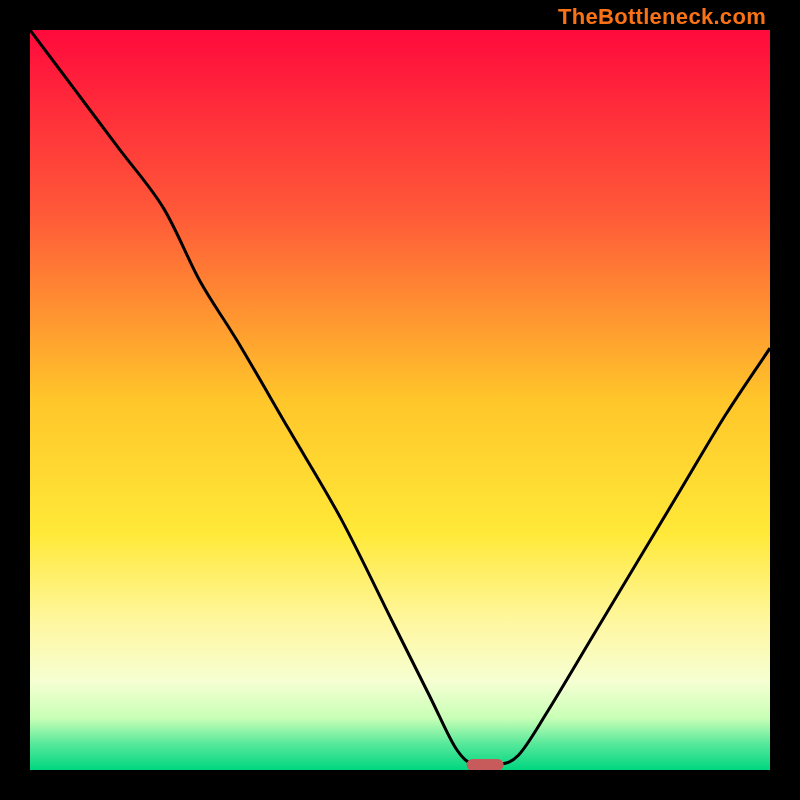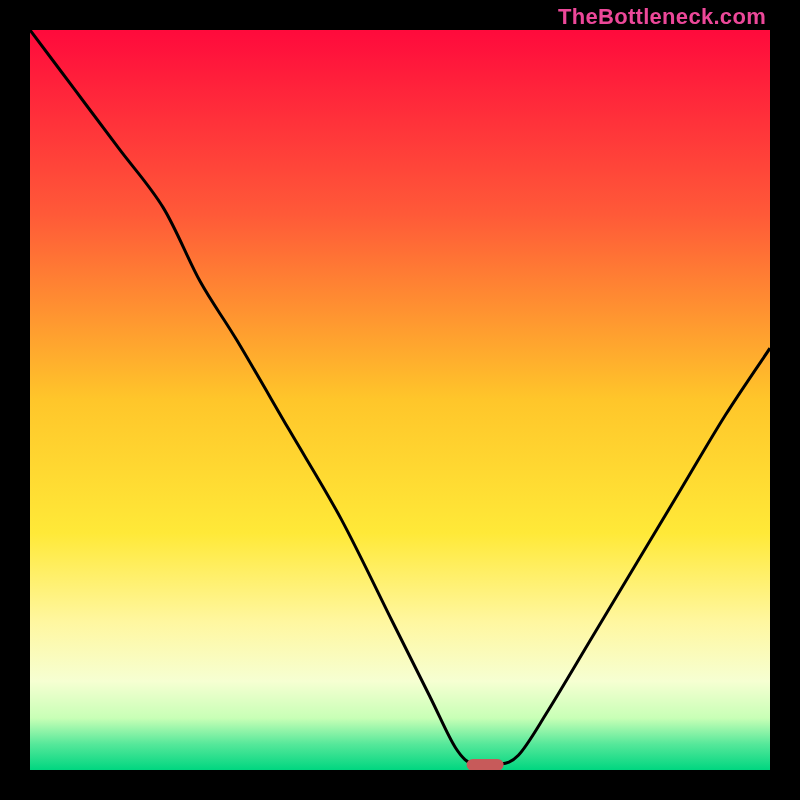--- a/index.html
+++ b/index.html
@@ -26,21 +26,21 @@
     height: 740px;
     overflow: hidden;
   }
   .watermark {
     position: absolute;
     top: 4px;
     right: 34px;
     font-family: Arial, Helvetica, sans-serif;
     font-size: 22px;
     font-weight: 600;
-    color: #ec4899;
+    color: #f97316;
     letter-spacing: 0.3px;
   }
   svg { display: block; }
 </style>
 </head>
 <body>
 
 <div class="frame">
   <div class="watermark">TheBottleneck.com</div>
 

